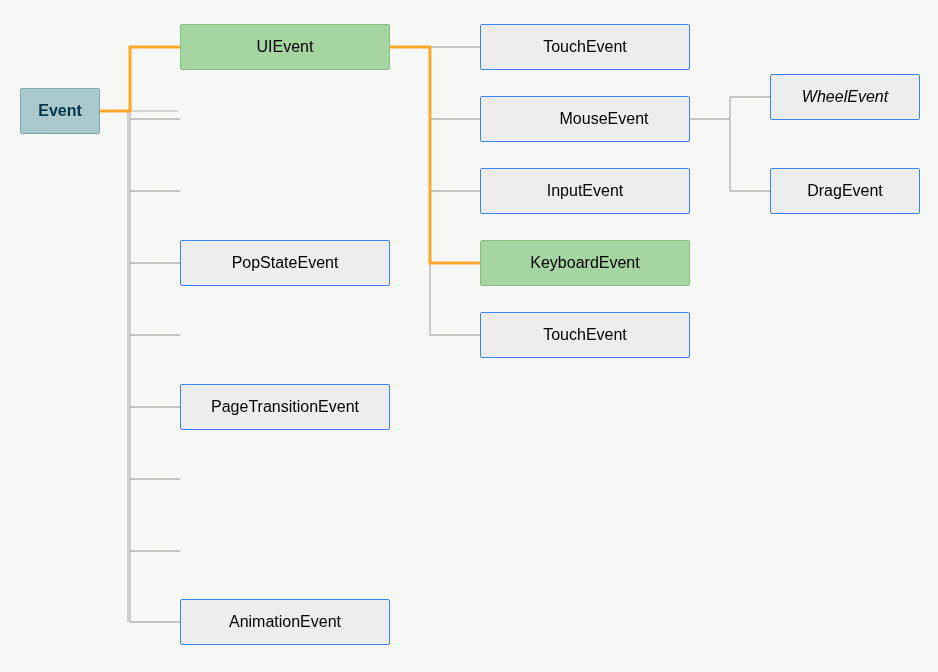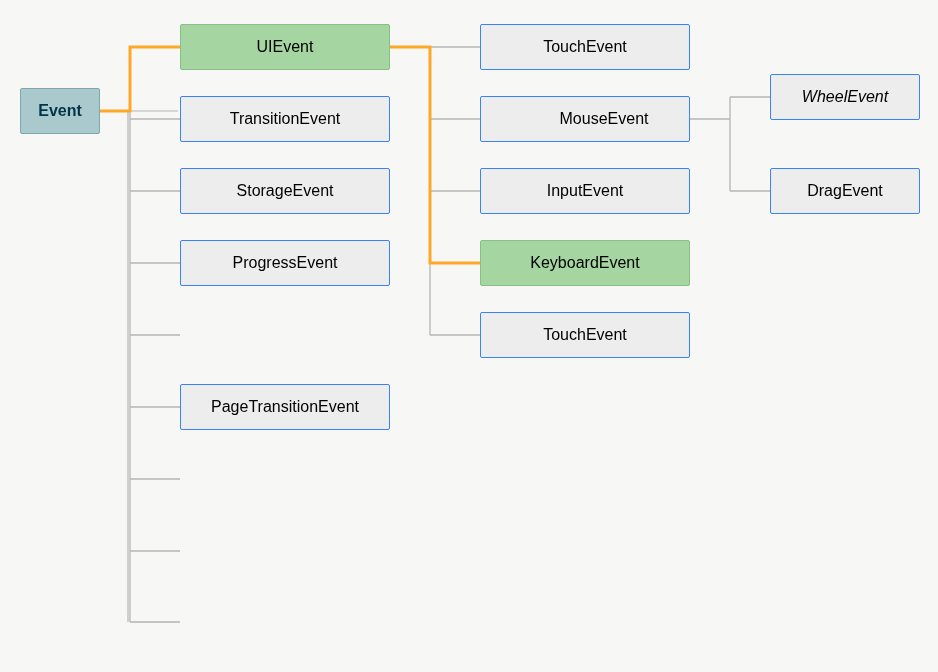--- a/index.html
+++ b/index.html
@@ -106,24 +106,23 @@
 
       <path d="M100 111 H130 V47 H180"></path>
 
       <path d="M390 47 H430 V263 H480"></path>
     </g>
   </svg>
 
   <div class="node root" style="left:20px; top:88px; width:80px; height:46px;">Event</div>
 
   <div class="node col2 green" style="left:180px; top:24px;">UIEvent</div>
-  <div class="node col2" style="left:180px; top:96px;">TransitionEvent</div>
-  <div class="node col2" style="left:180px; top:168px;">StorageEvent</div>
-  <div class="node col2" style="left:180px; top:240px;">ProgressEvent</div>
+  <div class="node col2" style="left:180px; top:240px;">PopStateEvent</div>
   <div class="node col2" style="left:180px; top:384px;">PageTransitionEvent</div>
+  <div class="node col2" style="left:180px; top:599px;">AnimationEvent</div>
 
   <div class="node col3" style="left:480px; top:24px;">TouchEvent</div>
   <div class="node col3" style="left:480px; top:96px;padding-left:46px;">MouseEvent</div>
   <div class="node col3" style="left:480px; top:168px;">InputEvent</div>
   <div class="node col3 green" style="left:480px; top:240px;">KeyboardEvent</div>
   <div class="node col3" style="left:480px; top:312px;">TouchEvent</div>
 
   <div class="node col4" style="left:770px; top:74px;font-style:italic;">WheelEvent</div>
   <div class="node col4" style="left:770px; top:168px;">DragEvent</div>
 

